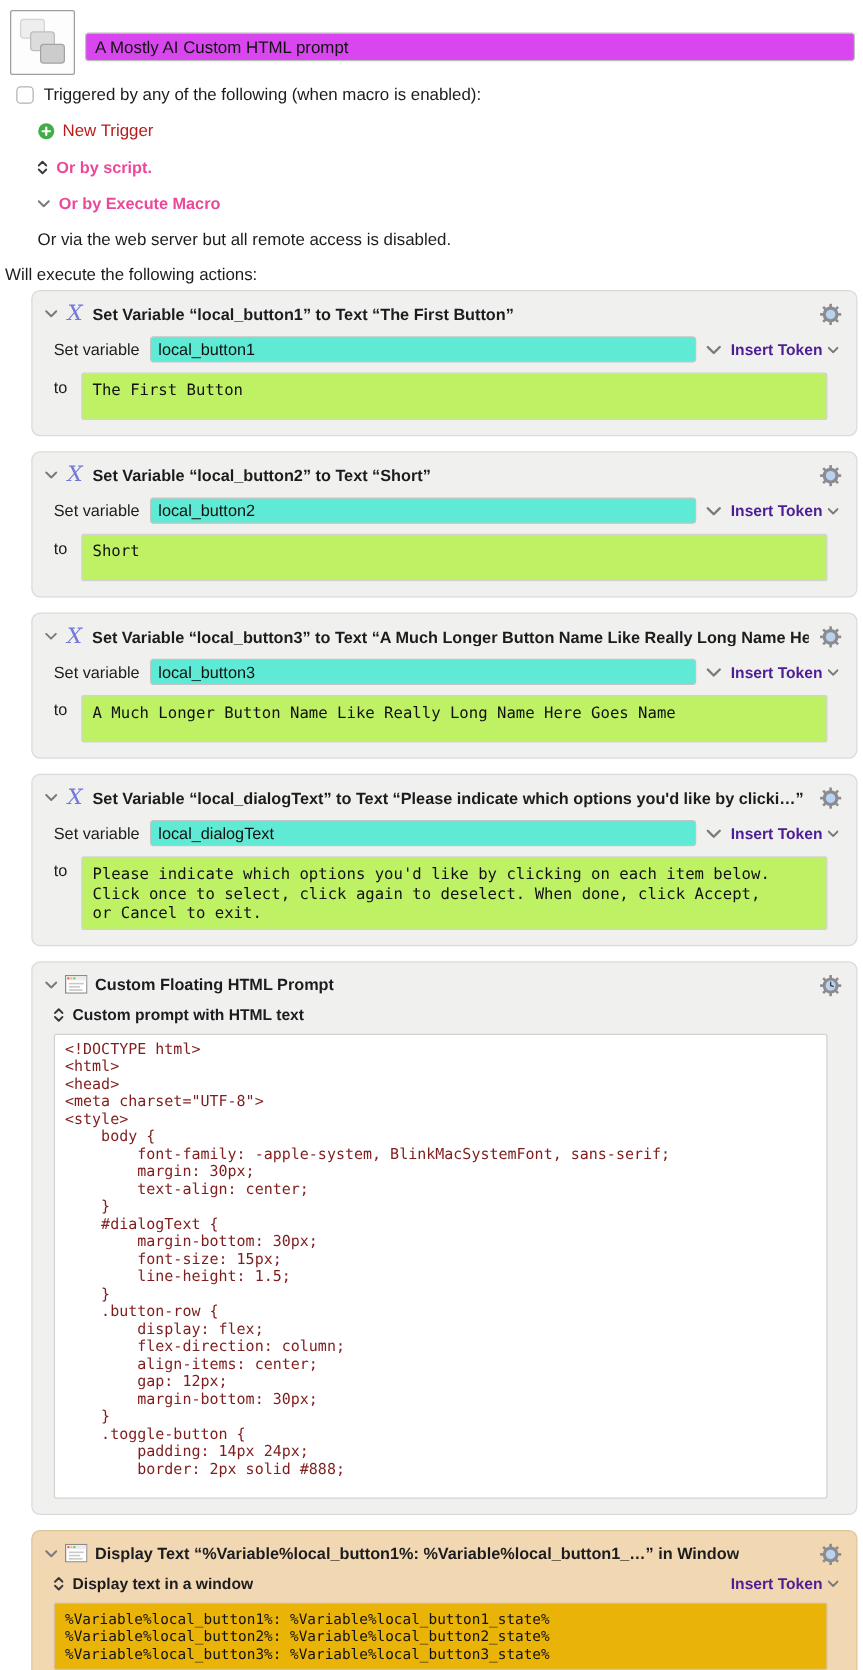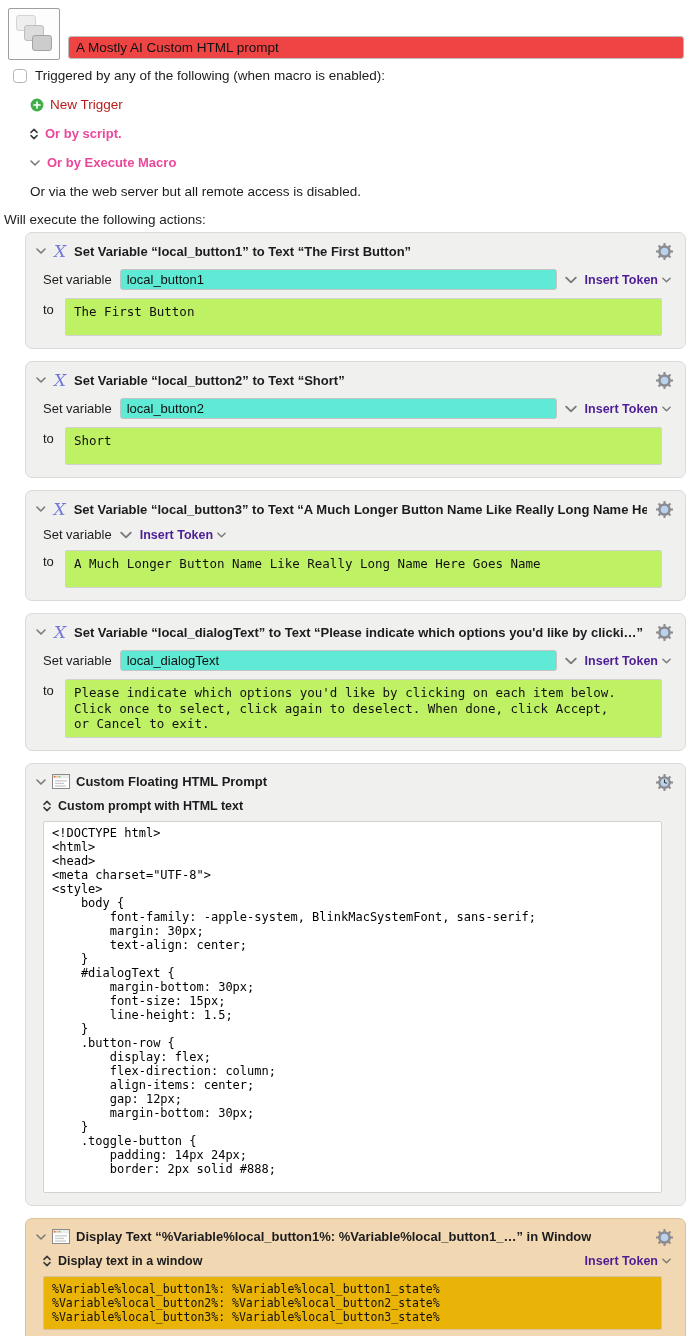--- a/index.html
+++ b/index.html
@@ -7,22 +7,22 @@
               font-family:"Liberation Sans", sans-serif; color:#1c1c1e; }
 
   
   .macro-head { display:flex; align-items:flex-start; gap:8px; padding:8px 6px 0 8px; }
   .macro-icon { width:52px; height:52px; border:1px solid #9e9e9e; background:#fdfdfd;
                 border-radius:2px; position:relative; flex:none; }
   .macro-icon .key { position:absolute; width:20px; height:16px; border-radius:3px; }
   .macro-icon .k1 { left:7px;  top:6px;  background:#eeeeee; border:1px solid #d4d4d4; }
   .macro-icon .k2 { left:15px; top:16px; background:#dcdcdc; border:1px solid #bdbdbd; }
   .macro-icon .k3 { left:23px; top:26px; background:#cccccc; border:1px solid #a3a3a3; }
-  .title-input { flex:1; margin-top:28px; height:23px; border:1px solid #bdbdbd; border-radius:3px;
-                 background:#ef4444; font:13.5px "Liberation Sans", sans-serif; padding:0 7px; color:#111; }
+  .title-input { flex:1; margin-top:18px; height:23px; border:1px solid #bdbdbd; border-radius:3px;
+                 background:#d946ef; font:13.5px "Liberation Sans", sans-serif; padding:0 7px; color:#111; }
 
   .chk-row { display:flex; align-items:center; gap:8px; margin:8px 0 0 13px; font-size:13.5px; }
   .checkbox { width:14px; height:14px; border:1px solid #b3b3b3; border-radius:3.5px; background:#fff; flex:none; }
 
   .plus-row { display:flex; align-items:center; gap:6px; margin:14px 0 0 30px;
               font-size:13.5px; color:#b91c1c; }
   .bold-row { display:flex; align-items:center; gap:7px; margin:14px 0 0 30px;
               font-size:13px; font-weight:bold; color:#ec4899; }
   .plain-row { margin:14px 0 0 30px; font-size:13.5px; }
   .will-row  { margin:13px 0 5px 4px; font-size:13.5px; }
@@ -46,21 +46,21 @@
   .to-row { display:flex; gap:7px; margin:8px 0 0 7px; }
   .to-lbl { font-size:13px; padding-top:4px; width:15px; text-align:left; flex:none; }
   .mono-box { flex:1; background:#bef264; border:1px solid #d2d2d2; border-radius:2px;
               font:12.5px/15.5px "DejaVu Sans Mono", monospace; padding:5px 8px;
               white-space:pre-wrap; min-height:38px; margin-right:11px; color:#111; }
   .sub-row { display:flex; align-items:center; gap:7px; margin:8px 2px 0 7px;
              font-size:12.5px; font-weight:bold; }
   .sub-row .spacer { flex:1; }
   .code-box { margin:8px 11px 0 7px; background:#fff; border:1px solid #d2d2d2; border-radius:2px;
               height:372px; overflow:hidden; font:12px/14px "DejaVu Sans Mono", monospace;
-              padding:4px 8px; white-space:pre; color:#000000; }
+              padding:4px 8px; white-space:pre; color:#7f1d1d; }
   .disp-box { margin:8px 11px 0 7px; background:#eab308; border:1px solid #d8c09b; border-radius:2px;
               font:11.5px/14px "DejaVu Sans Mono", monospace; padding:5px 8px;
               white-space:pre; color:#111; }
 
   svg.icon { display:block; }
   .hidden-defs { position:absolute; width:0; height:0; overflow:hidden; }
 </style>
 </head>
 <body>
 
@@ -214,20 +214,21 @@
         <use href="#sym-chev"></use>
       </svg>
     <span class="x-icon">X</span>
     <span class="act-title">Set Variable “local_button3” to Text “A Much Longer Button Name Like Really Long Name He…”</span>
   </div>
   <svg class="icon gear-btn" viewBox="0 0 18 18">
       <use href="#sym-gear"></use>
     </svg>
   <div class="act-row">
     <span class="lbl">Set variable</span>
+    <input class="var-input" value="local_button3" style="">
     <svg class="icon mini-chev" viewBox="0 0 10 6">
         <use href="#sym-chev"></use>
       </svg>
     <span class="token-btn">
       <span>Insert Token</span>
       <svg class="icon" width="9" height="6">
           <use href="#sym-chev"></use>
         </svg>
     </span>
   </div>

